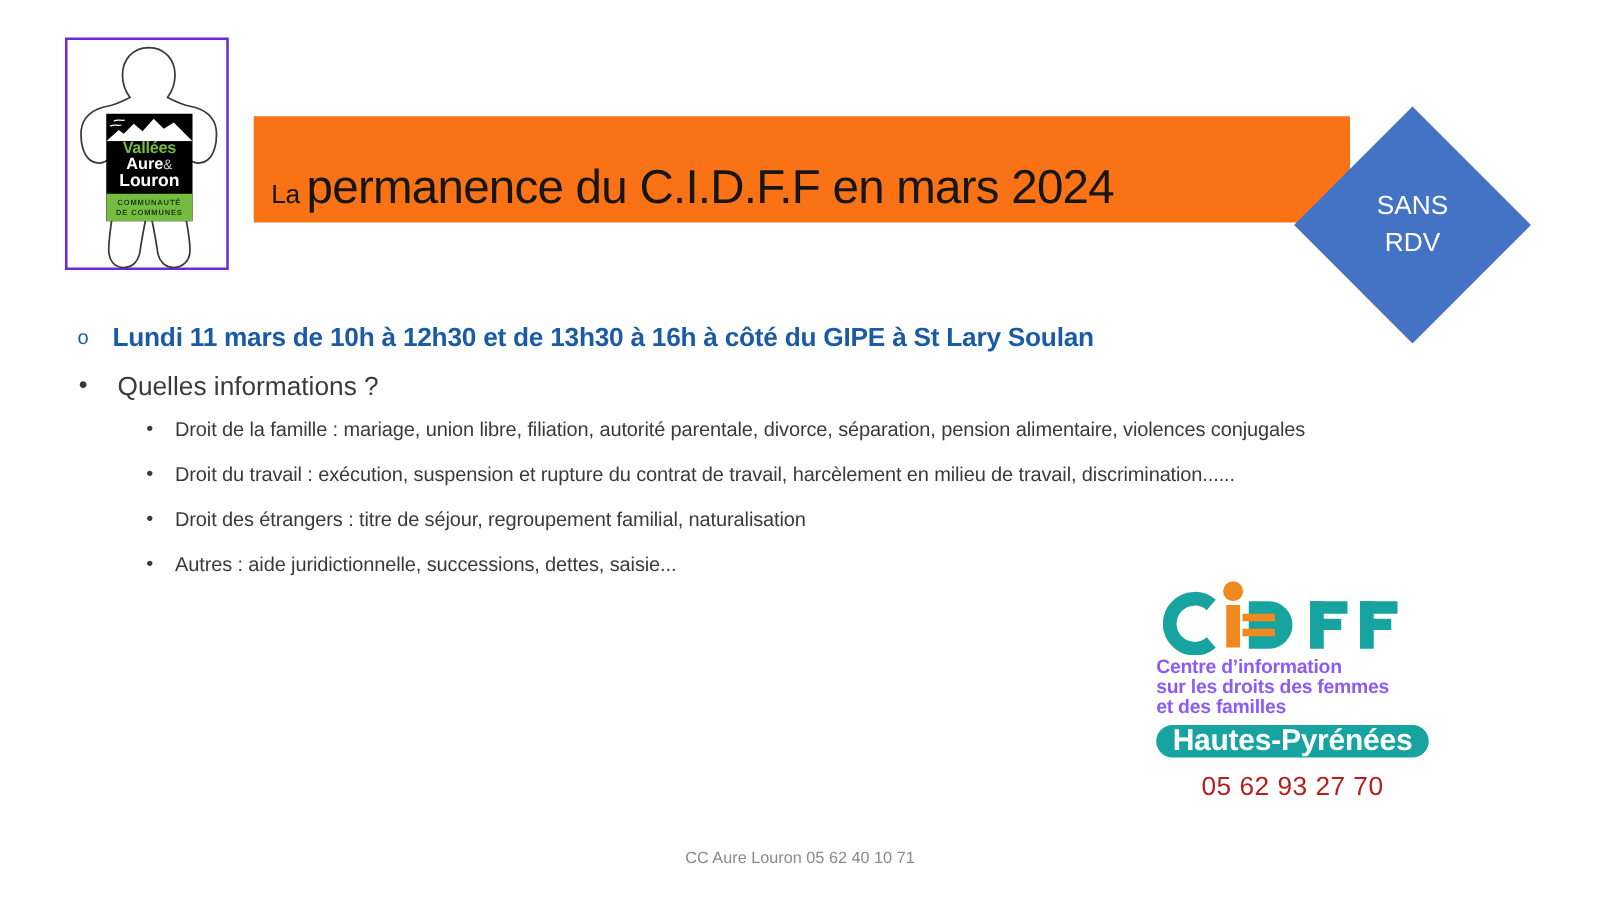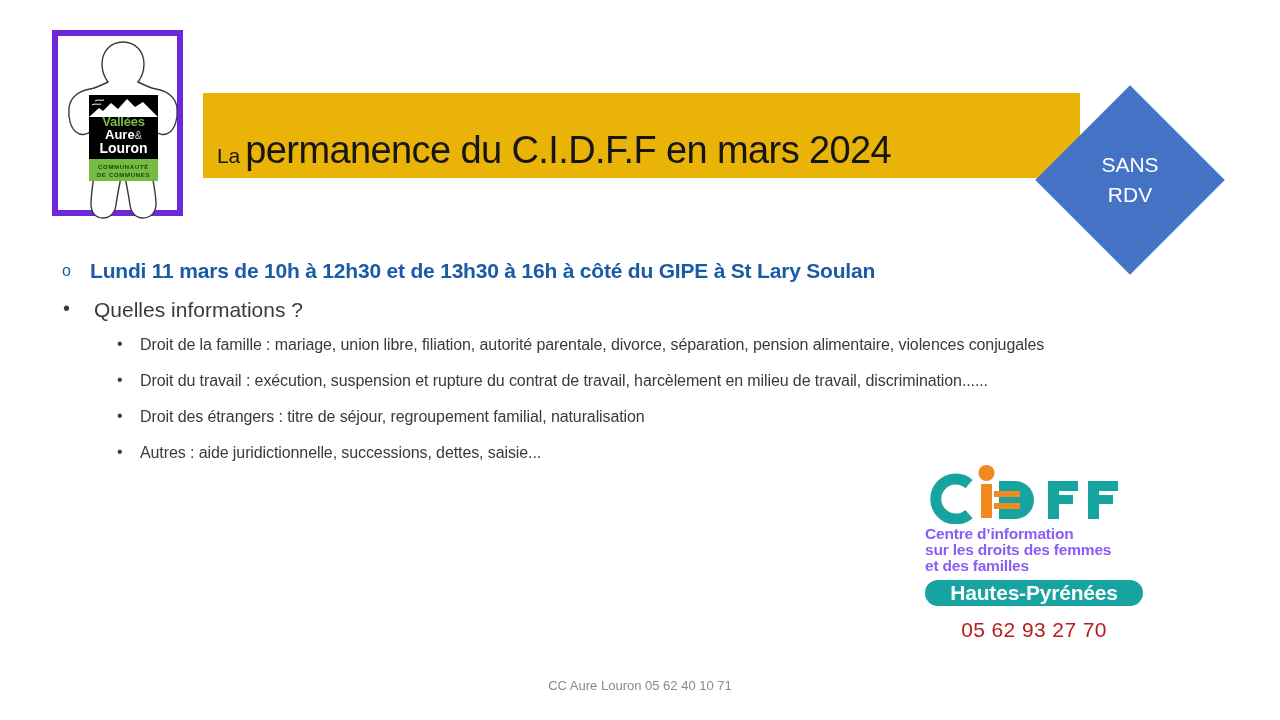--- a/index.html
+++ b/index.html
@@ -24,21 +24,21 @@
     background: #ffffff;
   }
 
   
   .cc-logo-box {
     position: absolute;
     left: 52px;
     top: 30px;
     width: 131px;
     height: 186px;
-    border: 6px solid #6d28d9;
+    border: 2px solid #6d28d9;
     background: #ffffff;
     box-sizing: border-box;
   }
   .cc-figure {
     position: absolute;
     left: 0; top: 0;
     width: 131px; height: 186px;
   }
   .cc-badge {
     position: absolute;
@@ -107,21 +107,21 @@
     box-sizing: border-box;
   }
 
   
   .title-band {
     position: absolute;
     left: 203px;
     top: 93px;
     width: 877px;
     height: 85px;
-    background: #eab308;
+    background: #f97316;
   }
   .title-text {
     position: absolute;
     left: 14px;
     bottom: 6px;
     color: #161616;
     font-family: "Liberation Sans", sans-serif;
     font-size: 38px;
     font-weight: 400;
     letter-spacing: -0.6px;
@@ -241,21 +241,21 @@
     font-weight: bold;
     line-height: 16px;
     letter-spacing: -0.2px;
     margin-top: 2px;
   }
   .cidff-pill {
     margin-top: 6px;
     background: #17a4a0;
     border-radius: 14px;
     color: #ffffff;
-    font-size: 21px;
+    font-size: 24px;
     font-weight: bold;
     text-align: center;
     line-height: 26px;
     height: 26px;
     width: 218px;
     letter-spacing: -0.2px;
   }
   .cidff-phone {
     margin-top: 12px;
     text-align: center;

